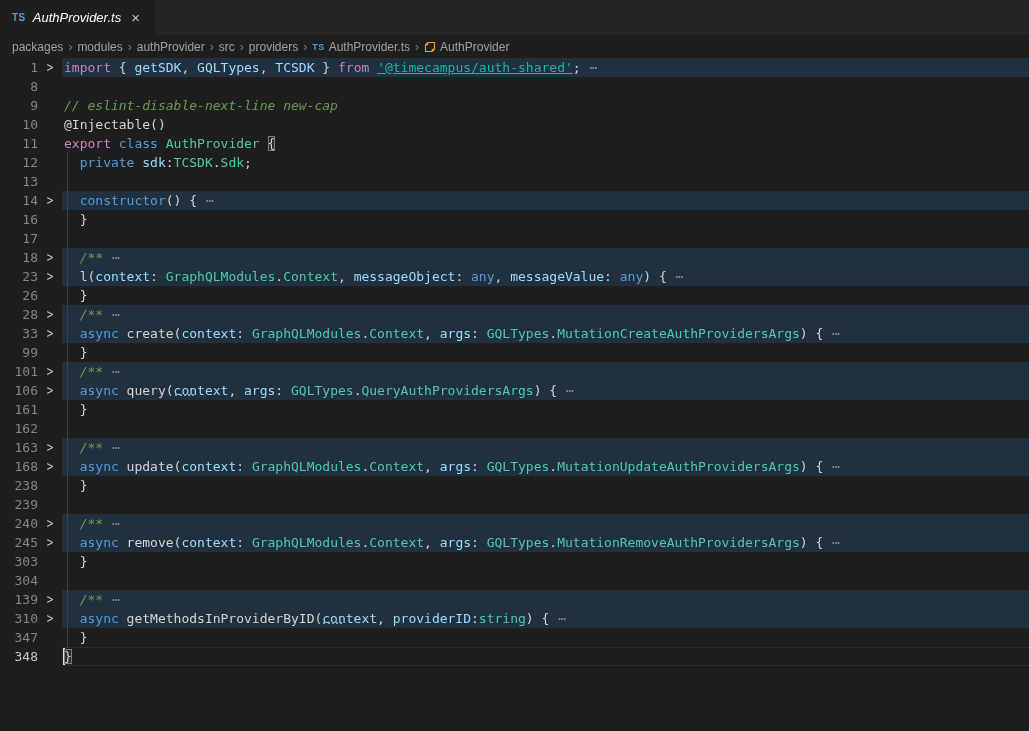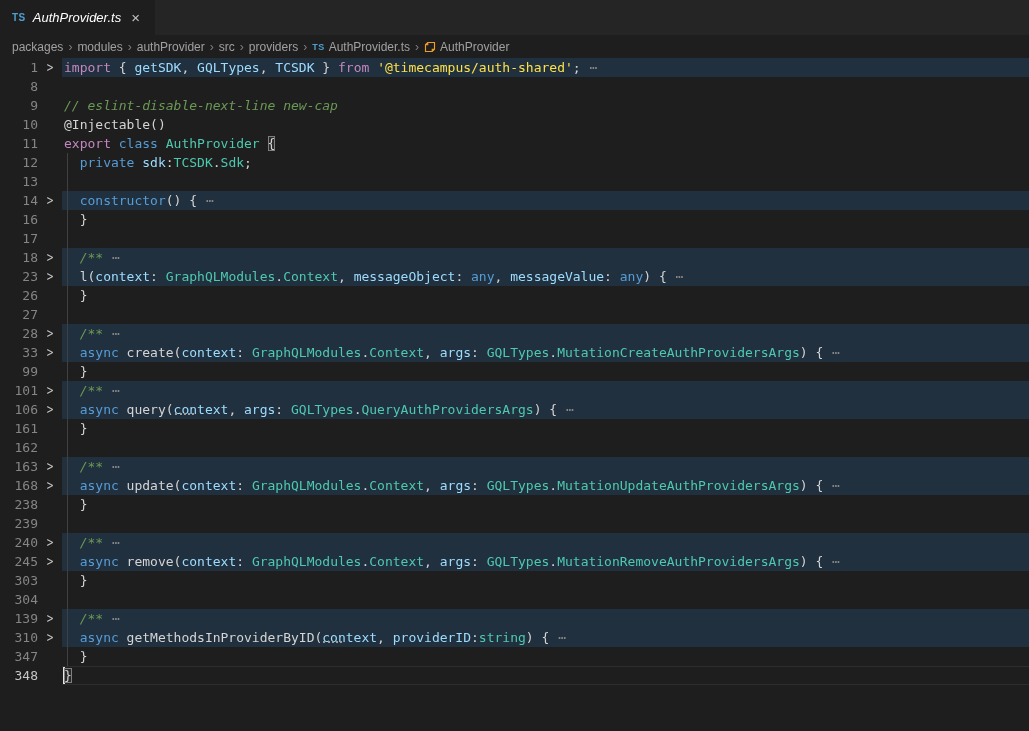--- a/index.html
+++ b/index.html
@@ -38,21 +38,21 @@
   .line.active .codewrap { box-shadow:inset 0 1px 0 rgba(255,255,255,0.07),
     inset 0 -1px 0 rgba(255,255,255,0.07); }
   .guide { position:absolute; left:5px; top:0; width:1px; height:19px; background:#404040; }
   .code { position:relative; }
 
   
   .t-k { color:#c586c0; }   
   .t-b { color:#569cd6; }   
   .t-i { color:#9cdcfe; }   
   .t-y { color:#4ec9b0; }   
-  .t-s { color:#fde047; }   
+  .t-s { color:#14b8a6;text-decoration:underline; }   
   .t-c { color:#6a9955;font-style:italic; }   
   .t-p { color:#d4d4d4; }   
   .t-e { color:#868686; letter-spacing:1px; } 
   .tok-m { outline:1px solid #7f7f7f; outline-offset:-1px; background:rgba(120,120,120,0.12); }
   .tok-h { position:relative; }
   .tok-h::after { content:""; position:absolute; left:1px; bottom:2px; width:19px;
     border-bottom:2px dotted #9d9d9d; }
   .caret { position:absolute; left:1px; top:1px; width:2px; height:17px; background:#e6e6e6; }
 </style>
 </head>
@@ -92,21 +92,20 @@
     <div class="line"><div class="gutter"><span class="num">10</span><span class="chev"></span></div><div class="codewrap"><span class="code"><span class="t-p">@Injectable()</span></span></div></div>
     <div class="line"><div class="gutter"><span class="num">11</span><span class="chev"></span></div><div class="codewrap"><span class="code"><span class="t-k">export</span><span class="t-p"> </span><span class="t-b">class</span><span class="t-p"> </span><span class="t-y">AuthProvider</span><span class="t-p"> </span><span class="t-p tok-m">{</span></span></div></div>
     <div class="line"><div class="gutter"><span class="num">12</span><span class="chev"></span></div><div class="codewrap"><span class="guide"></span><span class="code"><span class="t-p">  </span><span class="t-b">private</span><span class="t-p"> </span><span class="t-i">sdk</span><span class="t-p">:</span><span class="t-y">TCSDK</span><span class="t-p">.</span><span class="t-y">Sdk</span><span class="t-p">;</span></span></div></div>
     <div class="line"><div class="gutter"><span class="num">13</span><span class="chev"></span></div><div class="codewrap"><span class="guide"></span><span class="code"></span></div></div>
     <div class="line folded"><div class="gutter"><span class="num">14</span><span class="chev">&gt;</span></div><div class="codewrap"><span class="guide"></span><span class="code"><span class="t-p">  </span><span class="t-b">constructor</span><span class="t-p">() {</span><span class="t-e"> ⋯</span></span></div></div>
     <div class="line"><div class="gutter"><span class="num">16</span><span class="chev"></span></div><div class="codewrap"><span class="guide"></span><span class="code"><span class="t-p">  }</span></span></div></div>
     <div class="line"><div class="gutter"><span class="num">17</span><span class="chev"></span></div><div class="codewrap"><span class="guide"></span><span class="code"></span></div></div>
     <div class="line folded"><div class="gutter"><span class="num">18</span><span class="chev">&gt;</span></div><div class="codewrap"><span class="guide"></span><span class="code"><span class="t-p">  </span><span class="t-c">/**</span><span class="t-e"> ⋯</span></span></div></div>
     <div class="line folded"><div class="gutter"><span class="num">23</span><span class="chev">&gt;</span></div><div class="codewrap"><span class="guide"></span><span class="code"><span class="t-p">  l(</span><span class="t-i">context</span><span class="t-p">: </span><span class="t-y">GraphQLModules</span><span class="t-p">.</span><span class="t-y">Context</span><span class="t-p">, </span><span class="t-i">messageObject</span><span class="t-p">: </span><span class="t-b">any</span><span class="t-p">, </span><span class="t-i">messageValue</span><span class="t-p">: </span><span class="t-b">any</span><span class="t-p">) {</span><span class="t-e"> ⋯</span></span></div></div>
     <div class="line"><div class="gutter"><span class="num">26</span><span class="chev"></span></div><div class="codewrap"><span class="guide"></span><span class="code"><span class="t-p">  }</span></span></div></div>
-    <div class="line"><div class="gutter"><span class="num">27</span><span class="chev"></span></div><div class="codewrap"><span class="guide"></span><span class="code"></span></div></div>
     <div class="line folded"><div class="gutter"><span class="num">28</span><span class="chev">&gt;</span></div><div class="codewrap"><span class="guide"></span><span class="code"><span class="t-p">  </span><span class="t-c">/**</span><span class="t-e"> ⋯</span></span></div></div>
     <div class="line folded"><div class="gutter"><span class="num">33</span><span class="chev">&gt;</span></div><div class="codewrap"><span class="guide"></span><span class="code"><span class="t-p">  </span><span class="t-b">async</span><span class="t-p"> create(</span><span class="t-i">context</span><span class="t-p">: </span><span class="t-y">GraphQLModules</span><span class="t-p">.</span><span class="t-y">Context</span><span class="t-p">, </span><span class="t-i">args</span><span class="t-p">: </span><span class="t-y">GQLTypes</span><span class="t-p">.</span><span class="t-y">MutationCreateAuthProvidersArgs</span><span class="t-p">) {</span><span class="t-e"> ⋯</span></span></div></div>
     <div class="line"><div class="gutter"><span class="num">99</span><span class="chev"></span></div><div class="codewrap"><span class="guide"></span><span class="code"><span class="t-p">  }</span></span></div></div>
     <div class="line folded"><div class="gutter"><span class="num">101</span><span class="chev">&gt;</span></div><div class="codewrap"><span class="guide"></span><span class="code"><span class="t-p">  </span><span class="t-c">/**</span><span class="t-e"> ⋯</span></span></div></div>
     <div class="line folded"><div class="gutter"><span class="num">106</span><span class="chev">&gt;</span></div><div class="codewrap"><span class="guide"></span><span class="code"><span class="t-p">  </span><span class="t-b">async</span><span class="t-p"> query(</span><span class="t-i tok-h">context</span><span class="t-p">, </span><span class="t-i">args</span><span class="t-p">: </span><span class="t-y">GQLTypes</span><span class="t-p">.</span><span class="t-y">QueryAuthProvidersArgs</span><span class="t-p">) {</span><span class="t-e"> ⋯</span></span></div></div>
     <div class="line"><div class="gutter"><span class="num">161</span><span class="chev"></span></div><div class="codewrap"><span class="guide"></span><span class="code"><span class="t-p">  }</span></span></div></div>
     <div class="line"><div class="gutter"><span class="num">162</span><span class="chev"></span></div><div class="codewrap"><span class="guide"></span><span class="code"></span></div></div>
     <div class="line folded"><div class="gutter"><span class="num">163</span><span class="chev">&gt;</span></div><div class="codewrap"><span class="guide"></span><span class="code"><span class="t-p">  </span><span class="t-c">/**</span><span class="t-e"> ⋯</span></span></div></div>
     <div class="line folded"><div class="gutter"><span class="num">168</span><span class="chev">&gt;</span></div><div class="codewrap"><span class="guide"></span><span class="code"><span class="t-p">  </span><span class="t-b">async</span><span class="t-p"> update(</span><span class="t-i">context</span><span class="t-p">: </span><span class="t-y">GraphQLModules</span><span class="t-p">.</span><span class="t-y">Context</span><span class="t-p">, </span><span class="t-i">args</span><span class="t-p">: </span><span class="t-y">GQLTypes</span><span class="t-p">.</span><span class="t-y">MutationUpdateAuthProvidersArgs</span><span class="t-p">) {</span><span class="t-e"> ⋯</span></span></div></div>
     <div class="line"><div class="gutter"><span class="num">238</span><span class="chev"></span></div><div class="codewrap"><span class="guide"></span><span class="code"><span class="t-p">  }</span></span></div></div>

